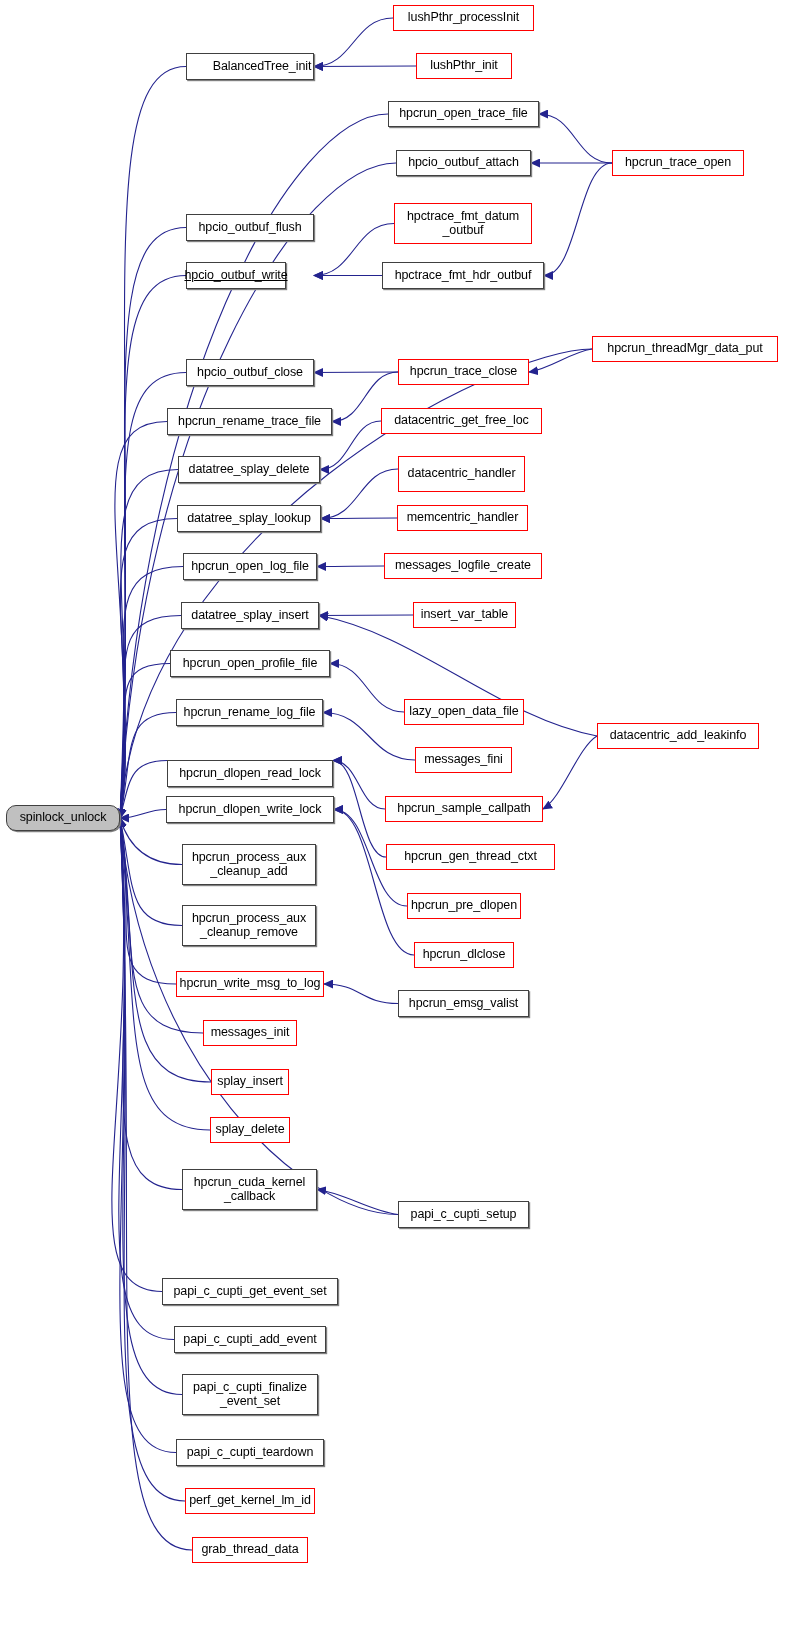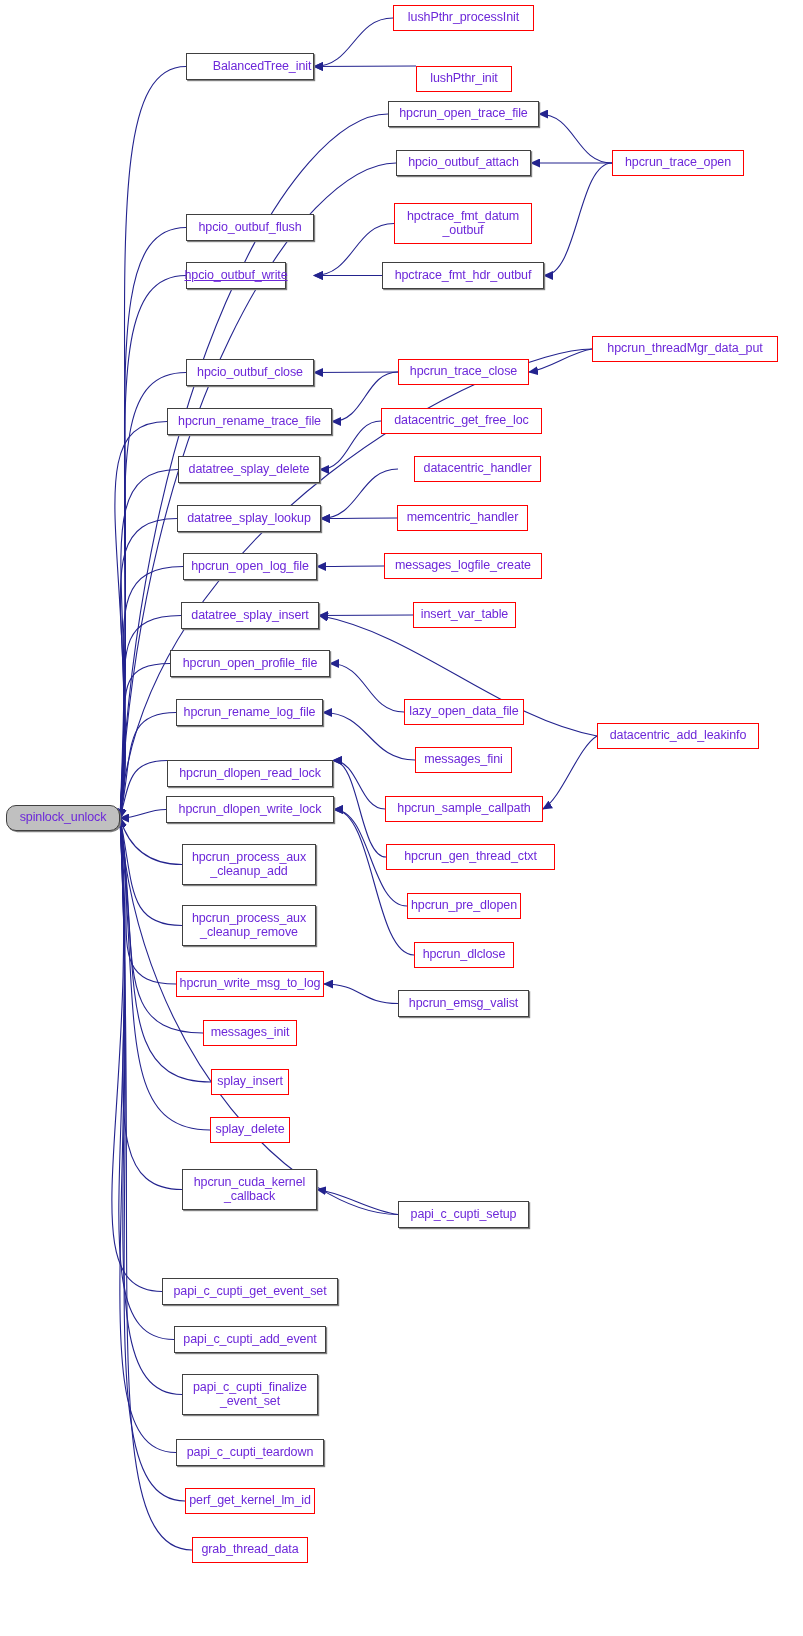--- a/index.html
+++ b/index.html
@@ -26,21 +26,21 @@
   }
   .node {
     position: absolute;
     box-sizing: border-box;
     display: flex;
     align-items: center;
     justify-content: center;
     text-align: center;
     font-size: 12.5px;
     line-height: 13.5px;
-    color: #6d28d9;
+    color: #000000;
     background: #ffffff;
     white-space: pre-line;
     letter-spacing: -0.1px;
   }
   .node.black {
     border: 1px solid #404040;
     box-shadow: 1.2px 1.2px 0 0 #808080;
   }
   .node.red {
     border: 1px solid #ff0000;
@@ -117,36 +117,36 @@
         <path d="M182.0,1394.5 C87.0,1394.5 140.0,1175.4 120.0,818.0" marker-end="url(#ah)"></path>
         <path d="M176.0,1452.5 C81.0,1452.5 140.0,1211.4 120.0,818.0" marker-end="url(#ah)"></path>
         <path d="M185.0,1501.0 C90.0,1501.0 140.0,1241.5 120.0,818.0" marker-end="url(#ah)"></path>
         <path d="M192.0,1550.0 C97.0,1550.0 140.0,1271.8 120.0,818.0" marker-end="url(#ah)"></path>
       </g>
   </svg>
   <div id="node-layer">
       <div class="node current" style="left: 6px; top: 805px; width: 114px; height: 26px; border-radius: 10px;">spinlock_unlock</div>
       <div class="node black" style="left: 186px; top: 53px; width: 128px; height: 27px; padding-left: 24px;">BalancedTree_init</div>
       <div class="node red" style="left: 393px; top: 5px; width: 141px; height: 26px;">lushPthr_processInit</div>
-      <div class="node red" style="left: 416px; top: 53px; width: 96px; height: 26px; margin-top: 13px;">lushPthr_init</div>
+      <div class="node red" style="left: 416px; top: 53px; width: 96px; height: 26px;">lushPthr_init</div>
       <div class="node black" style="left: 388px; top: 101px; width: 151px; height: 26px;">hpcrun_open_trace_file</div>
       <div class="node black" style="left: 396px; top: 150px; width: 135px; height: 26px;">hpcio_outbuf_attach</div>
       <div class="node red" style="left: 612px; top: 150px; width: 132px; height: 26px;">hpcrun_trace_open</div>
       <div class="node black" style="left: 186px; top: 214px; width: 128px; height: 27px;">hpcio_outbuf_flush</div>
       <div class="node red" style="left: 394px; top: 203px; width: 138px; height: 41px;">hpctrace_fmt_datum
 _outbuf</div>
       <div class="node black" style="left: 186px; top: 262px; width: 100px; height: 27px; text-decoration: underline;">hpcio_outbuf_write</div>
       <div class="node black" style="left: 382px; top: 262px; width: 162px; height: 27px;">hpctrace_fmt_hdr_outbuf</div>
       <div class="node red" style="left: 592px; top: 336px; width: 186px; height: 26px;">hpcrun_threadMgr_data_put</div>
       <div class="node black" style="left: 186px; top: 359px; width: 128px; height: 27px;">hpcio_outbuf_close</div>
       <div class="node red" style="left: 398px; top: 359px; width: 131px; height: 26px;">hpcrun_trace_close</div>
       <div class="node black" style="left: 167px; top: 408px; width: 165px; height: 27px;">hpcrun_rename_trace_file</div>
       <div class="node red" style="left: 381px; top: 408px; width: 161px; height: 26px;">datacentric_get_free_loc</div>
       <div class="node black" style="left: 178px; top: 456px; width: 142px; height: 27px;">datatree_splay_delete</div>
-      <div class="node red" style="left: 398px; top: 456px; width: 127px; height: 26px; margin-left: 16px;">datacentric_handler</div>
+      <div class="node red" style="left: 398px; top: 456px; width: 127px; height: 36px;">datacentric_handler</div>
       <div class="node black" style="left: 177px; top: 505px; width: 144px; height: 27px;">datatree_splay_lookup</div>
       <div class="node red" style="left: 397px; top: 505px; width: 131px; height: 26px;">memcentric_handler</div>
       <div class="node black" style="left: 183px; top: 553px; width: 134px; height: 27px;">hpcrun_open_log_file</div>
       <div class="node red" style="left: 384px; top: 553px; width: 158px; height: 26px;">messages_logfile_create</div>
       <div class="node black" style="left: 181px; top: 602px; width: 138px; height: 27px;">datatree_splay_insert</div>
       <div class="node red" style="left: 413px; top: 602px; width: 103px; height: 26px;">insert_var_table</div>
       <div class="node black" style="left: 170px; top: 650px; width: 160px; height: 27px;">hpcrun_open_profile_file</div>
       <div class="node black" style="left: 176px; top: 699px; width: 147px; height: 27px;">hpcrun_rename_log_file</div>
       <div class="node red" style="left: 404px; top: 699px; width: 120px; height: 26px;">lazy_open_data_file</div>
       <div class="node red" style="left: 597px; top: 723px; width: 162px; height: 26px;">datacentric_add_leakinfo</div>

